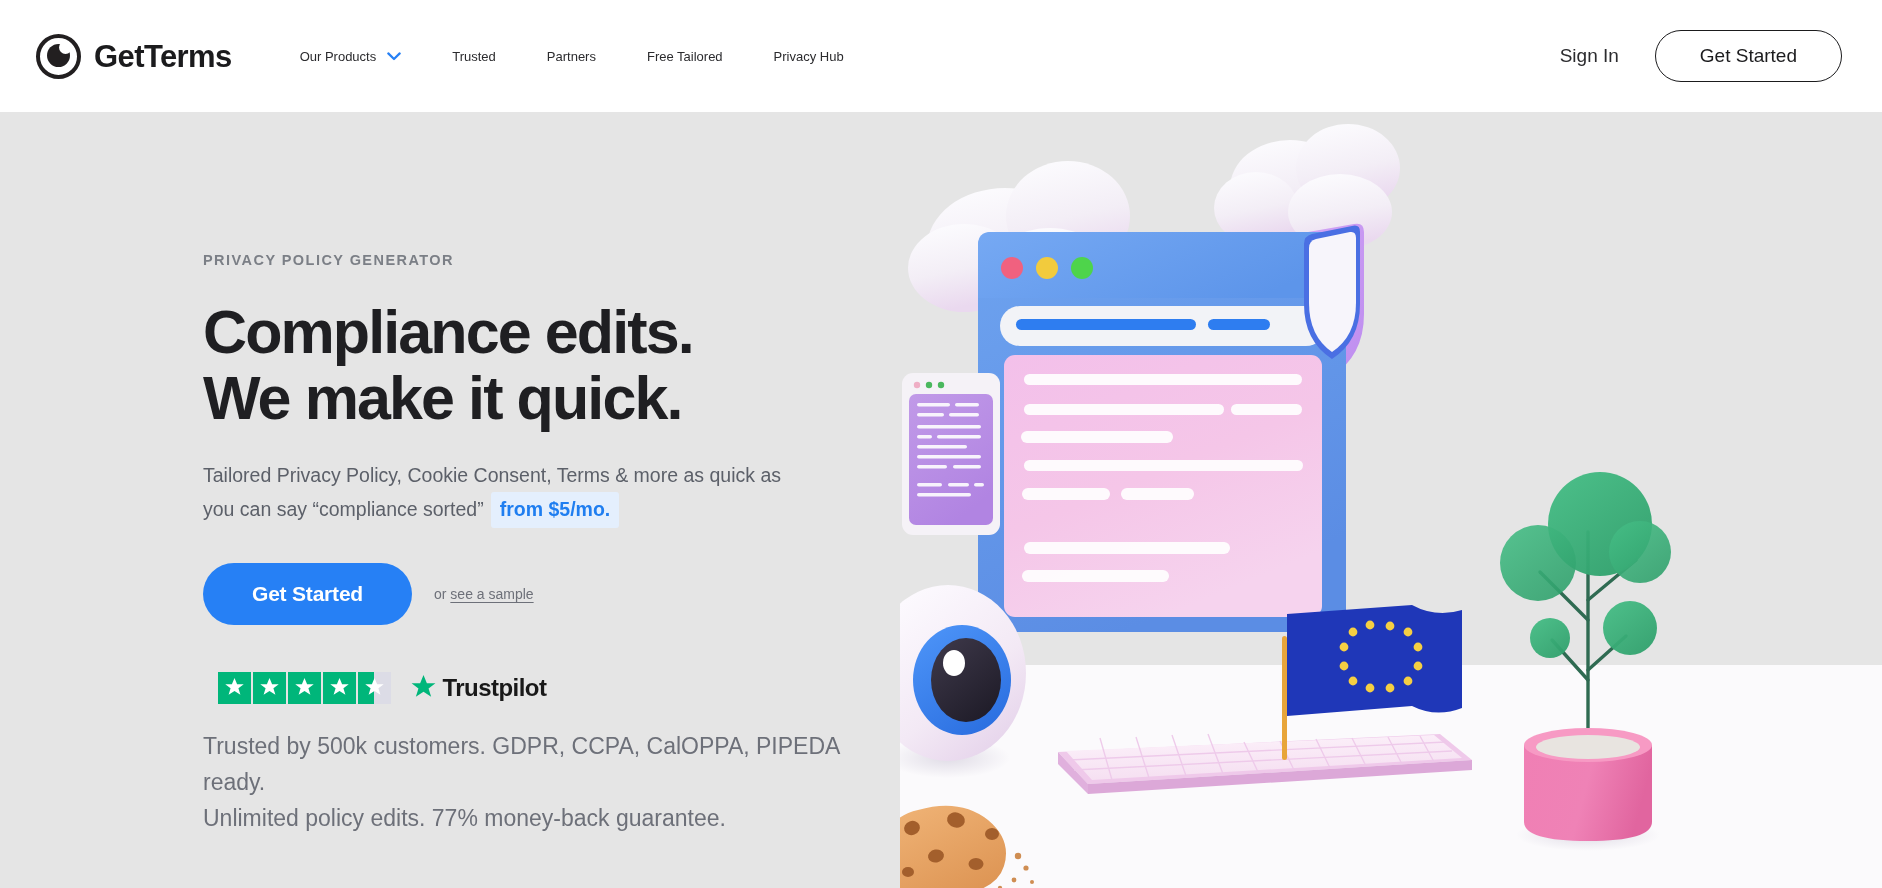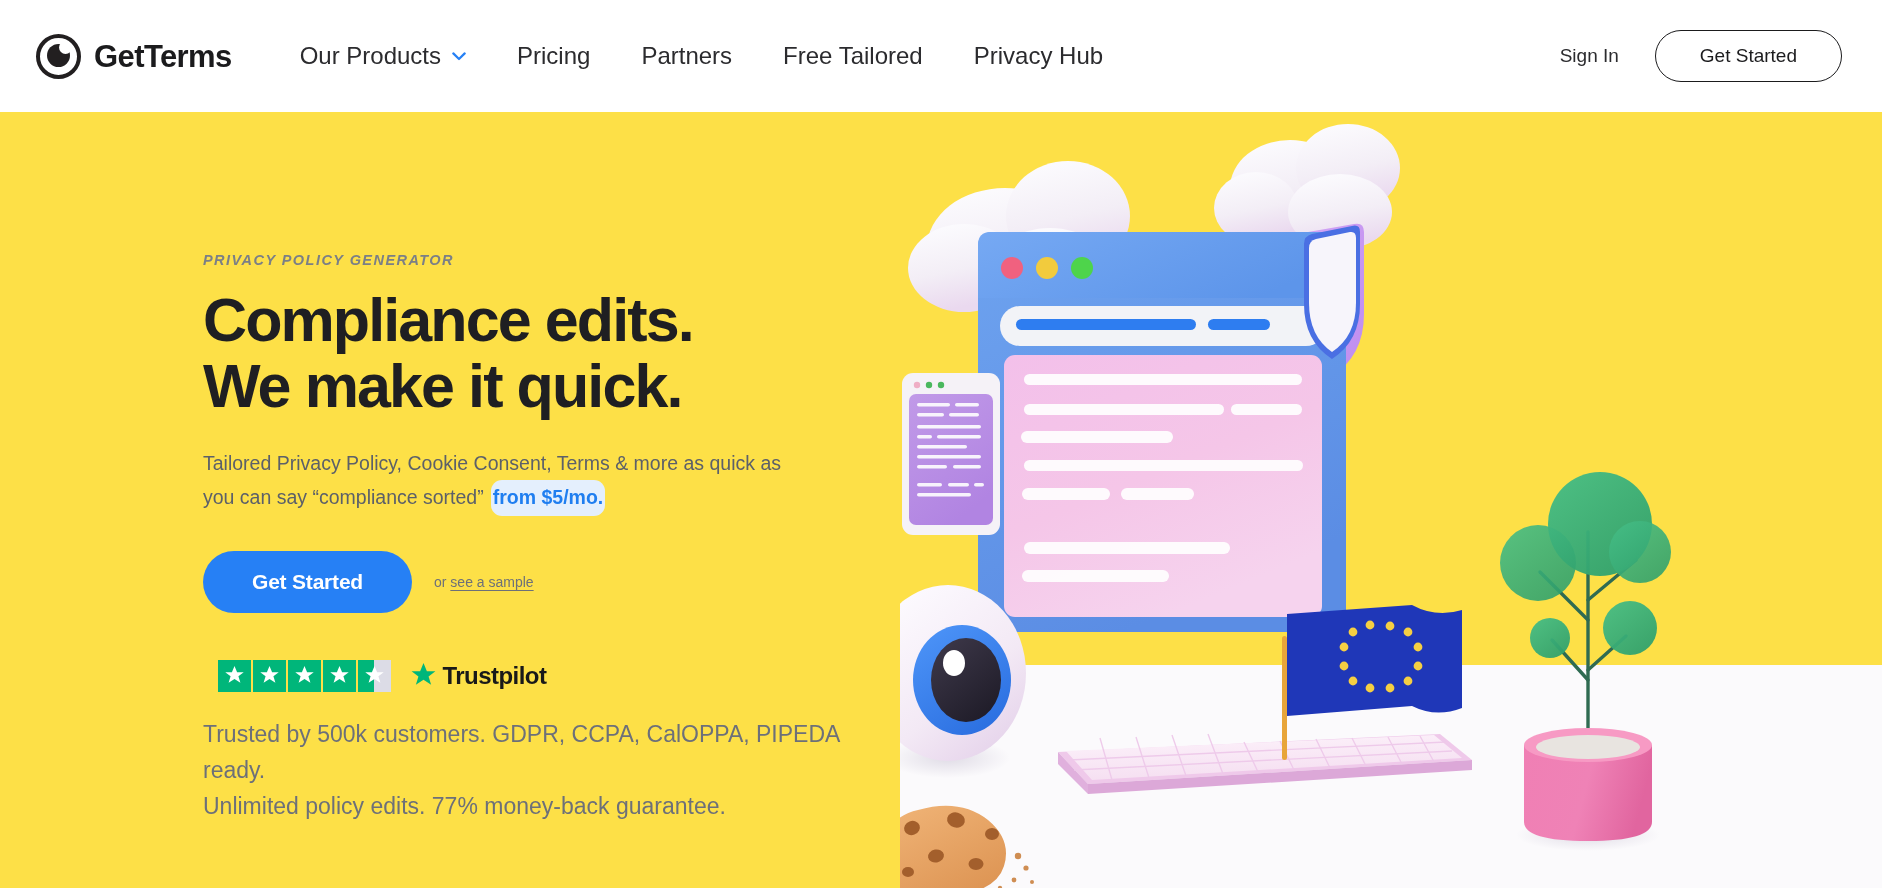--- a/index.html
+++ b/index.html
@@ -6,21 +6,21 @@
   * { box-sizing: border-box; margin: 0; padding: 0; }
   html, body {
     width: 1882px;
     height: 888px;
     overflow: hidden;
     background: #ffffff;
     font-family: "Liberation Sans", sans-serif;
     -webkit-font-smoothing: antialiased;
   }
 
-  .page { position: relative; width: 1882px; height: 888px; background: #fde047; }
+  .page { position: relative; width: 1882px; height: 888px; background: #e5e5e5; }
 
   
   .header {
     position: absolute; top: 0; left: 0;
     width: 1882px; height: 112px;
     display: flex; align-items: center;
     padding: 0 40px 0 36px;
     background: #fff;
     z-index: 40;
   }
@@ -41,21 +41,21 @@
     border-radius: 50%; background: #fff;
   }
   .brand-name {
     font-size: 31px; font-weight: 700; color: #1b1b1d;
     letter-spacing: -0.6px; line-height: 1;
   }
 
   .nav { display: flex; align-items: center; margin-left: 68px; }
   .nav-item {
     display: flex; align-items: center; gap: 11px;
-    font-size: 24px; color: #2b2b2e; font-weight: 400;
+    font-size: 13px; color: #2b2b2e; font-weight: 400;
     padding: 10px 0; margin-right: 51px;
     cursor: pointer; white-space: nowrap;
   }
   .nav-item:last-child { margin-right: 0; }
   .chev { display: block; width: 14px; height: 9px; flex: none; }
 
   .header-right {
     margin-left: auto; display: flex; align-items: center; gap: 36px;
   }
   .signin {
@@ -70,39 +70,38 @@
     font-family: "Liberation Sans", sans-serif;
   }
 
   
   .hero-copy {
     position: absolute; left: 203px; top: 252px; width: 640px; z-index: 20;
   }
   .eyebrow {
     font-size: 14.5px; font-weight: 600; color: #7b7f86;
     letter-spacing: 1.45px; text-transform: uppercase;
-    margin-bottom: 19px;
-    font-style: italic;
+    margin-bottom: 31px;
   }
   .headline {
     font-size: 61px; font-weight: 700; color: #1f1f22;
     line-height: 1.085; letter-spacing: -1.9px;
     margin-bottom: 29px;
   }
   .headline .l2 { display: block; }
 
   .subcopy {
     font-size: 19.5px; color: #5c6069; line-height: 1.62;
     max-width: 600px; margin-bottom: 35px;
   }
   .price-pill {
     display: inline-block;
     background: #e4effd; color: #1f7ef0;
-    font-weight: 700; border-radius: 11px;
-    padding: 2px 2px; margin-left: 7px;
+    font-weight: 700; border-radius: 3px;
+    padding: 2px 9px; margin-left: 7px;
   }
 
   .cta-row { display: flex; align-items: center; gap: 22px; margin-bottom: 47px; }
   .btn-primary {
     background: #2680f5; color: #fff;
     border: none; border-radius: 999px;
     padding: 19px 49px;
     font-size: 21px; font-weight: 700;
     cursor: pointer; white-space: nowrap;
     font-family: "Liberation Sans", sans-serif;
@@ -149,21 +148,21 @@
     <nav class="nav">
 
       <div class="nav-item">
         <span>Our Products</span>
         <svg class="chev" viewBox="0 0 14 9">
           <path d="M1.3 1.4 L7 7 L12.7 1.4" fill="none" stroke="#2680f5" stroke-width="2.2" stroke-linecap="round" stroke-linejoin="round"></path>
         </svg>
       </div>
 
       <div class="nav-item">
-        <span>Pricing</span>
+        <span>Trusted</span>
       </div>
 
       <div class="nav-item">
         <span>Partners</span>
       </div>
 
       <div class="nav-item">
         <span>Free Tailored</span>
       </div>
 

